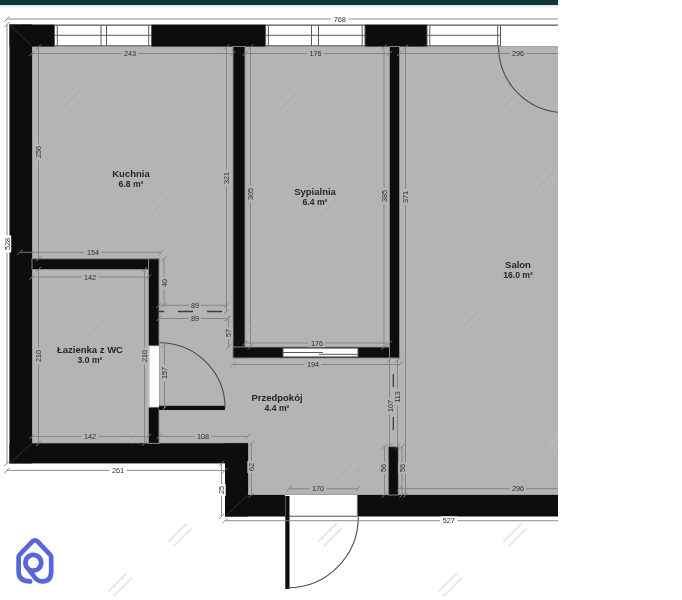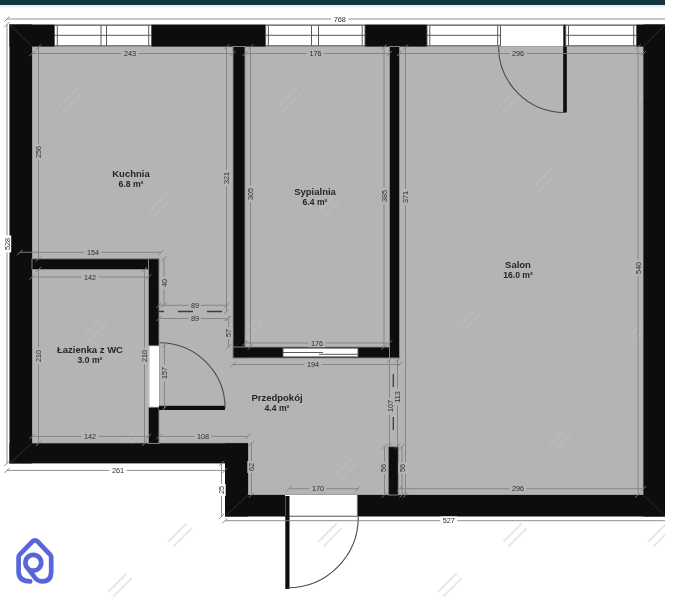--- a/index.html
+++ b/index.html
@@ -1,15 +1,15 @@
 <!DOCTYPE html>
 <html><head><meta charset="utf-8">
 <style>
 html,body{margin:0;padding:0;background:#ffffff;}
-#page{position:relative;width:665px;height:600px;background:#ffffff;overflow:hidden;font-family:"Liberation Sans",sans-serif;}
+#page{position:relative;width:558px;height:600px;background:#ffffff;overflow:hidden;font-family:"Liberation Sans",sans-serif;}
 #topbar{position:absolute;left:0;top:0;width:682px;height:5px;background:#11363c;}
 #topbar2{position:absolute;left:0;top:5px;width:682px;height:4px;background:linear-gradient(to bottom,#d8ebe9,#ffffff);}
 #plan{position:absolute;left:0;top:0;}
 </style></head>
 <body>
 <div id="page">
 
 <div id="topbar"></div>
 <div id="topbar2"></div>
 

